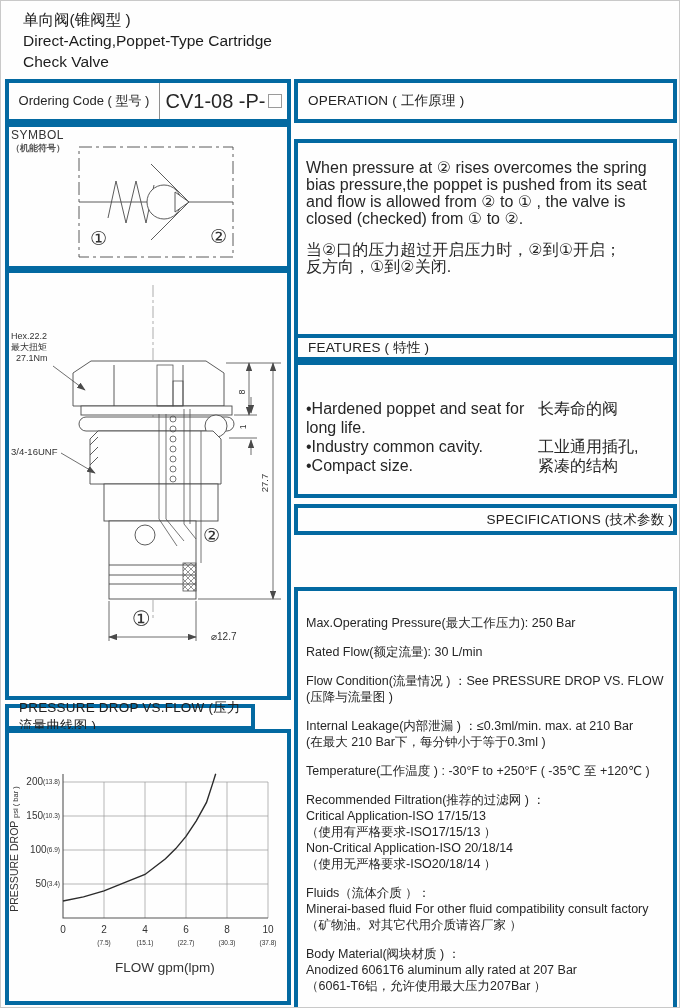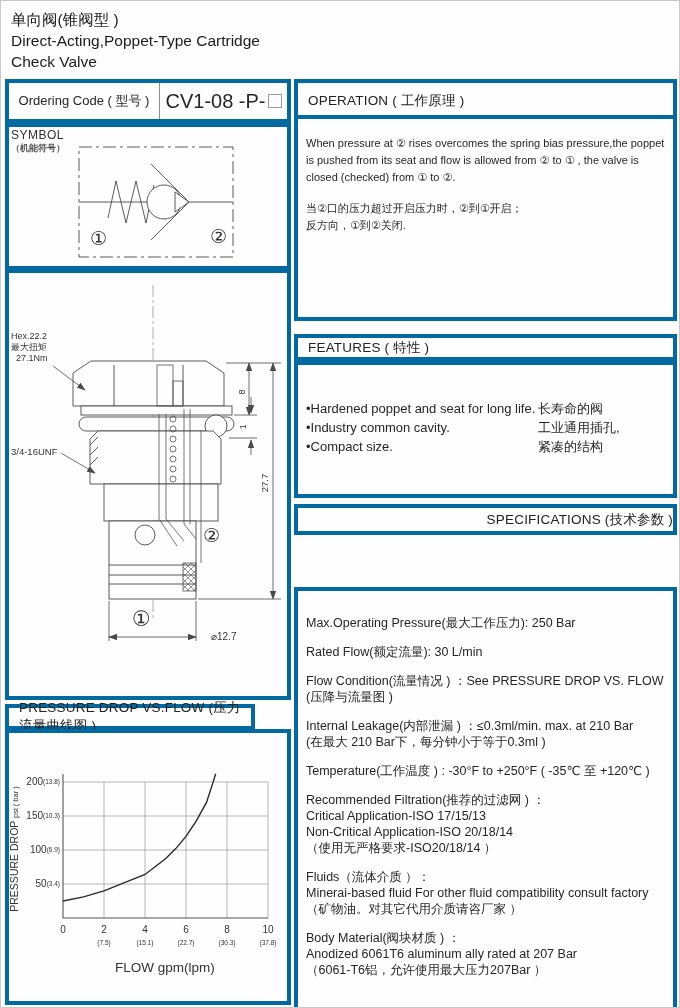--- a/index.html
+++ b/index.html
@@ -4,38 +4,38 @@
 <style>
   html,body{margin:0;padding:0;background:#e8e8e8;}
   .page{
     position:relative;width:680px;height:1008px;background:#fefefe;
     font-family:"Liberation Sans","DejaVu Sans",sans-serif;color:#262626;
     border:1px solid #c9c9c9;box-sizing:border-box;overflow:hidden;margin:0 auto;
   }
   .abs{position:absolute;}
   .box{position:absolute;border:4px solid #0369a1;background:#fefefe;box-sizing:border-box;}
   .hdr{font-size:13.5px;color:#222;display:flex;align-items:center;padding-left:10px;letter-spacing:.2px;}
-  .title-block{left:10px;top:8px;line-height:21px;font-size:15.5px;color:#1c1c1c;}
+  .title-block{left:22px;top:8px;line-height:21px;font-size:15.5px;color:#1c1c1c;}
   .ordering-row{left:4px;top:78px;width:286px;height:44px;display:flex;}
   .ordering-label{width:151px;border-right:1px solid #8f8f8f;display:flex;align-items:center;justify-content:center;font-size:13px;box-sizing:border-box;}
   .ordering-code{flex:1;display:flex;align-items:center;justify-content:center;font-size:20px;}
   .code-box{display:inline-block;width:12px;height:12px;border:1px solid #9a9a9a;margin-left:2px;vertical-align:-2px;}
   .symbol-box{left:4px;top:122px;width:286px;height:147px;}
   .symbol-caption{left:10px;top:128px;line-height:13px;}
   .symbol-caption .t1{font-size:12px;color:#333;letter-spacing:.5px;}
   .symbol-caption .t2{font-size:9px;color:#555;font-weight:bold;}
   .drawing-box{left:4px;top:268px;width:286px;height:431px;}
   .pd-header{left:4px;top:703px;width:250px;height:26px;}
   .chart-box{left:4px;top:728px;width:286px;height:276px;}
   .right-col{left:293px;width:383px;}
   .op-header{top:78px;height:44px;}
-  .op-content{top:114px;height:206px;font-size:11px;line-height:17px;padding:16px 8px 0 8px;}
+  .op-content{top:138px;height:206px;font-size:16px;line-height:17px;padding:16px 8px 0 8px;}
   .op-cn{margin-top:14px;}
   .feat-header{top:333px;height:27px;}
-  .feat-content{top:360px;height:137px;font-size:13px;padding:34px 0 0 8px;}
+  .feat-content{top:360px;height:137px;font-size:16px;padding:34px 0 0 8px;}
   .feat-row{display:flex;line-height:19px;}
   .feat-row .en{width:232px;}
   .feat-row .cn{flex:1;}
   .spec-header{top:503px;height:31px;justify-content:flex-end;}
   .spec-content{top:542px;height:470px;font-size:12.5px;line-height:16px;padding:24px 6px 0 8px;margin-top:44px;}
   .spec-para{margin-bottom:13px;}
   svg{position:absolute;left:0;top:0;}
   svg text{font-family:"Liberation Sans","DejaVu Sans",sans-serif;fill:#333;}
   .dwg{stroke:#4a4a4a;stroke-width:.9;fill:none;}
 </style>
@@ -244,20 +244,21 @@
     <div class="spec-para">
       <div>Internal Leakage(内部泄漏 ) ：≤0.3ml/min. max. at 210 Bar</div>
       <div>(在最大 210 Bar下，每分钟小于等于0.3ml )</div>
     </div>
     <div class="spec-para">
       <div>Temperature(工作温度 ) : -30°F to +250°F  ( -35℃ 至 +120℃ )</div>
     </div>
     <div class="spec-para">
       <div>Recommended Filtration(推荐的过滤网 ) ：</div>
       <div>Critical Application-ISO 17/15/13</div>
+      <div>（使用有严格要求-ISO17/15/13 ）</div>
       <div>Non-Critical Application-ISO 20/18/14</div>
       <div>（使用无严格要求-ISO20/18/14 ）</div>
     </div>
     <div class="spec-para">
       <div>Fluids（流体介质 ）：</div>
       <div>Minerai-based fluid For other  fluid compatibility consult  factory</div>
       <div>（矿物油。对其它代用介质请咨厂家 ）</div>
     </div>
     <div class="spec-para">
       <div>Body Material(阀块材质 ) ：</div>

